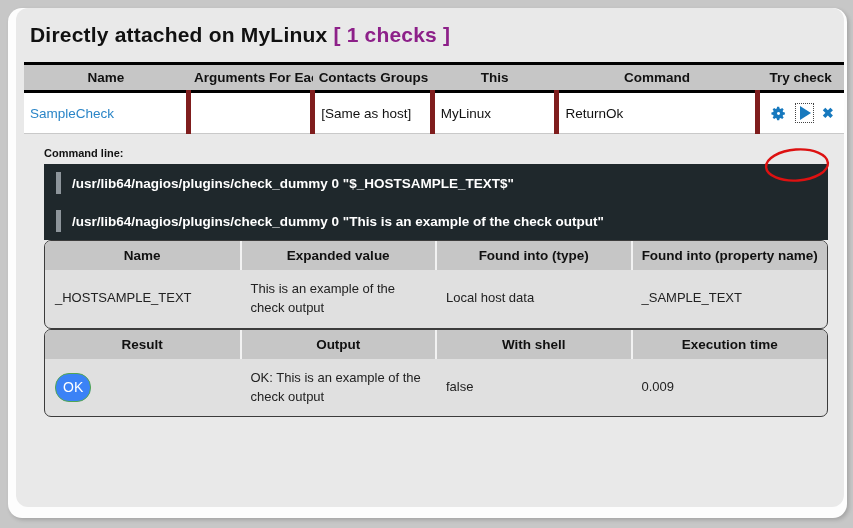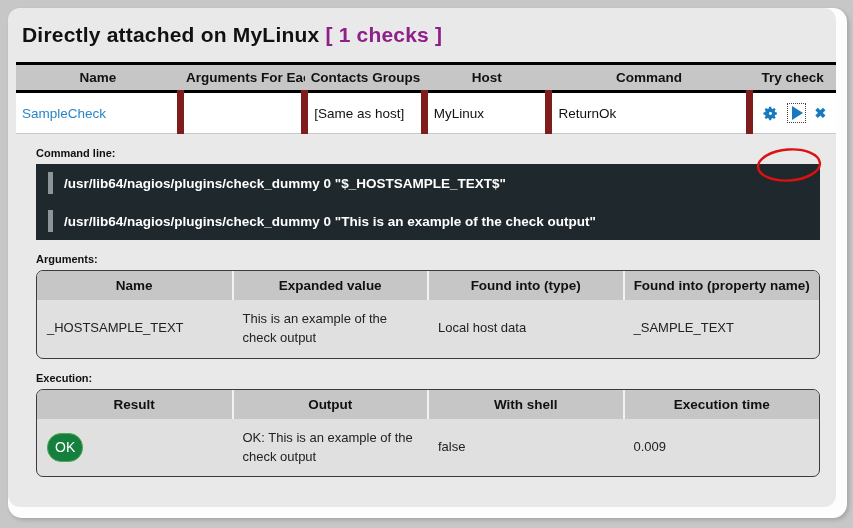--- a/index.html
+++ b/index.html
@@ -11,21 +11,21 @@
     overflow: hidden;
     color: #111;
   }
   .white-card {
     position: absolute; left: 8px; top: 8px;
     width: 839px; height: 510px;
     background: #fdfdfd; border-radius: 14px;
     box-shadow: 2px 2px 4px rgba(0,0,0,0.18);
   }
   .panel {
-    position: absolute; left: 8px; top: 8px;
+    position: absolute; left: 16px; top: 8px;
     width: 828px; height: 499px;
     background: #e9e9e9; border-radius: 12px;
     overflow: hidden;
   }
   .page-title {
     margin: 15px 0 0 14px;
     font-size: 21px; letter-spacing: 0.2px;
   }
   .page-title .host-name { font-weight: bold; }
   .page-title .checks-count { color: #8d2089; }
@@ -38,21 +38,21 @@
     border-top: 3px solid #000;
     border-bottom: 3px solid #000;
     font-size: 13.5px; font-weight: bold;
     padding: 5px 6px; text-align: center;
     white-space: nowrap; overflow: hidden;
   }
   table.checks tbody td {
     background: #fff; font-size: 13.5px;
     padding: 10px 6px;
     border-bottom: 1px solid #c9c9c9;
-    border-right: 7px solid #7f1d1d;
+    border-right: 5px solid #7f1d1d;
     height: 37px; vertical-align: middle;
   }
   table.checks tbody td:last-child { border-right: none; }
   .col-name { width: 20%; } .col-dup { width: 15.2%; } .col-cg { width: 14.6%; }
   .col-host { width: 15.2%; } .col-cmd { width: 24.4%; } .col-try { width: 10.6%; }
   .check-link { color: #2a85c7; cursor: pointer; text-decoration: none; }
   .icon-cell-inner { display: flex; align-items: center; justify-content: center; gap: 8px; }
   .play-btn {
     display: inline-block; border: 1px dotted #444; padding: 2px 2px 2px 4px;
     line-height: 0; cursor: pointer; background: transparent;
@@ -91,21 +91,21 @@
     padding: 7px 6px; border-right: 2px solid #f2f2f2;
   }
   .data-table th:last-child { border-right: none; }
   .data-table td {
     font-size: 13px; color: #222;
     padding: 10px 10px; vertical-align: middle;
     line-height: 1.45;
   }
   .break-all { word-break: break-all; margin-top: 40px; }
   .ok-badge {
-    display: inline-block; background: #15803d; border: 1px solid #53a653;
+    display: inline-block; background: #3b82f6; border: 1px solid #53a653;
     color: #fff; font-size: 14px; padding: 3px 7px; border-radius: 14px;
   }
 </style>
 </head>
 <body>
 
 <div class="white-card"></div>
 
 <div class="panel">
 
@@ -122,21 +122,21 @@
           <col class="col-cg">
         <col class="col-host">
           <col class="col-cmd">
           <col class="col-try">
       </colgroup>
       <thead>
         <tr>
           <th>Name</th>
           <th>Arguments For Each</th>
           <th>Contacts Groups</th>
-          <th>Host</th>
+          <th>This</th>
           <th>Command</th>
           <th>Try check</th>
         </tr>
       </thead>
       <tbody>
         <tr>
           <td><a class="check-link">SampleCheck</a></td>
           <td></td>
           <td>[Same as host]</td>
           <td>MyLinux</td>
@@ -165,21 +165,20 @@
   <div class="terminal">
     <span class="quote-bar"></span>
     <span>/usr/lib64/nagios/plugins/check_dummy 0 "$_HOSTSAMPLE_TEXT$"</span>
   </div>
 
   <div class="terminal">
     <span class="quote-bar"></span>
     <span>/usr/lib64/nagios/plugins/check_dummy 0 "This is an example of the check output"</span>
   </div>
 
-  <div class="section-label">Arguments:</div>
   <div class="data-table-wrap">
     <table class="data-table">
       <thead>
         <tr>
           <th>Name</th>
           <th>Expanded value</th>
           <th>Found into (type)</th>
           <th>Found into (property name)</th>
         </tr>
       </thead>
@@ -187,21 +186,20 @@
         <tr>
           <td>_HOSTSAMPLE_TEXT</td>
           <td>This is an example of the check output</td>
           <td>Local host data</td>
           <td>_SAMPLE_TEXT</td>
         </tr>
       </tbody>
     </table>
   </div>
 
-  <div class="section-label">Execution:</div>
   <div class="data-table-wrap">
     <table class="data-table">
       <thead>
         <tr>
           <th>Result</th>
           <th>Output</th>
           <th>With shell</th>
           <th>Execution time</th>
         </tr>
       </thead>

